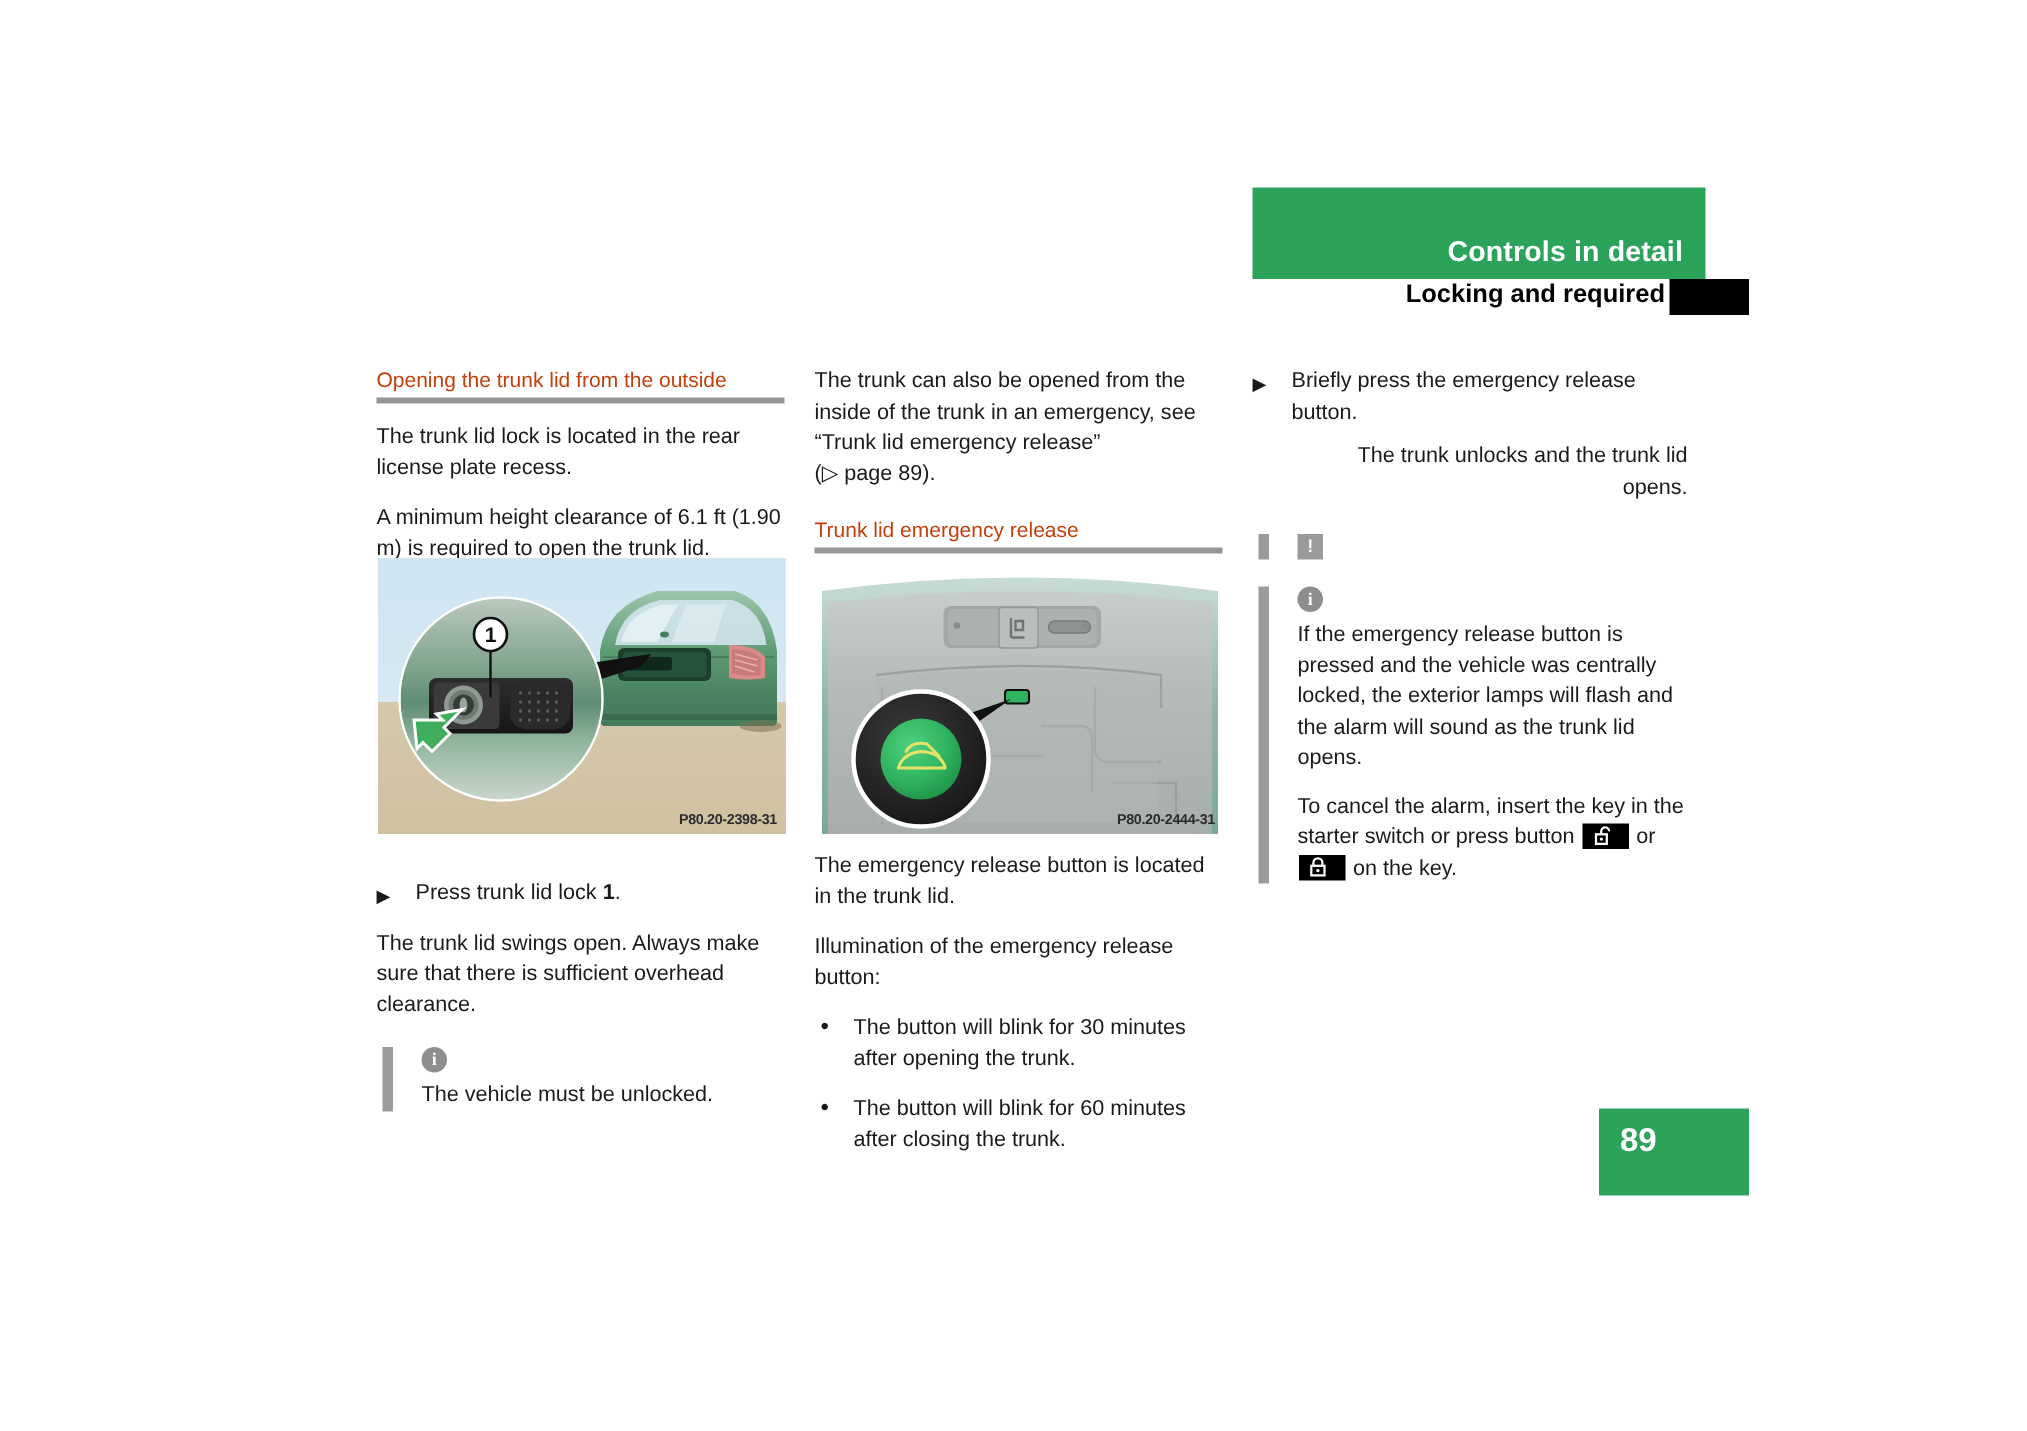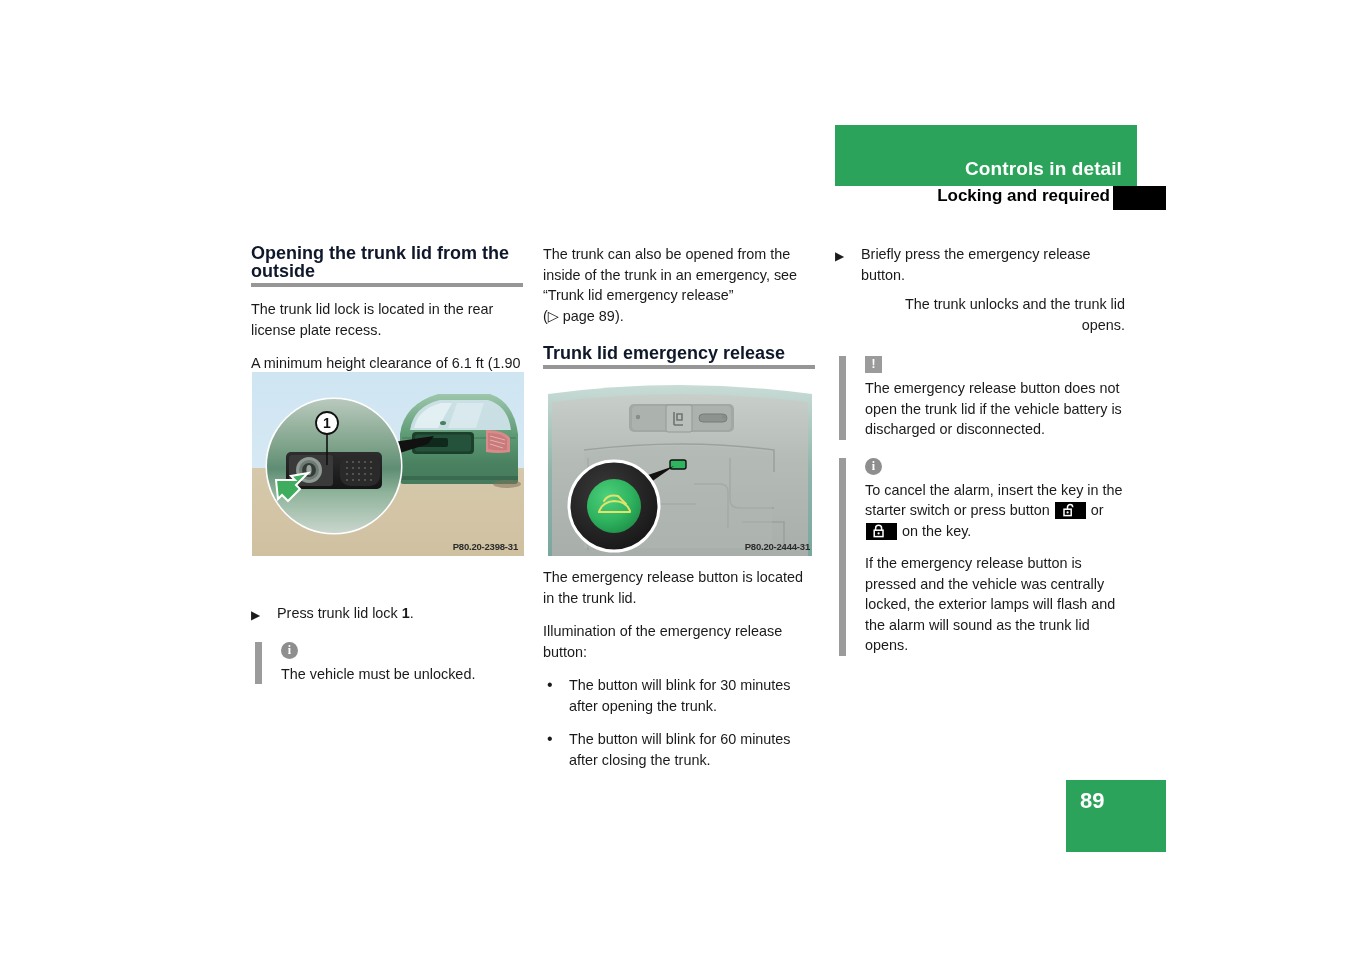--- a/index.html
+++ b/index.html
@@ -62,23 +62,23 @@
     font-size: 14.4px;
     line-height: 20.5px;
     color: #1a1a1a;
   }
   .col-1 { left: 251px; }
   .col-2 { left: 543px; }
   .col-3 { left: 835px; width: 290px; }
 
   
   .sec-head {
-    font-size: 18px;
-    font-weight: bold;
-    color: #0f172a;
+    font-size: 14px;
+    font-weight: normal;
+    color: #c2410c;
     line-height: 18px;
     margin: 0 0 3px 0;
   }
   .rule {
     height: 4px;
     background: #969696;
     margin: 0 0 12px 0;
   }
   .para {
     margin: 0 0 13px 0;
@@ -199,23 +199,23 @@
     left: 544px;
     top: 372px;
     width: 272px;
     height: 184px;
   }
 
   
   .page-num-block {
     position: absolute;
     left: 1066px;
-    top: 780px;
+    top: 739px;
     width: 100px;
-    height: 72px;
+    height: 58px;
     background: #2ba35a;
   }
   .page-num {
     position: absolute;
     left: 14px;
     top: 8px;
     color: #ffffff;
     font-size: 22px;
     font-weight: bold;
   }
@@ -237,20 +237,21 @@
   <p class="para">The trunk lid lock is located in the rear license plate recess.</p>
   <p class="para">A minimum height clearance of 6.1 ft (1.90 m) is required to open the trunk lid.</p>
 
   <div style="height:196px;"></div>
 
   <div class="step">
     <span class="step-arrow">▶</span>
     <span>Press trunk lid lock </span><b>1</b><span>.</span>
   </div>
 
+  <p class="para">The trunk lid swings open. Always make sure that there is sufficient overhead clearance.</p>
 
   <div class="note">
     <span class="note-bar"></span>
     <span class="note-icon-info">i</span>
     <p>The vehicle must be unlocked.</p>
   </div>
 </div>
 
 <div class="col col-2">
 
@@ -279,36 +280,35 @@
 
   <div class="step" style="margin-bottom:9px;">
     <span class="step-arrow">▶</span>
     <span>Briefly press the emergency release button.</span>
   </div>
   <div class="step-sub">The trunk unlocks and the trunk lid opens.</div>
 
   <div class="note">
     <span class="note-bar"></span>
     <span class="note-icon-warn">!</span>
-    <p>The emergency release button does not open the trunk lid if the vehicle battery is discharged or disconnected.</p>
   </div>
 
   <div class="note">
     <span class="note-bar"></span>
     <span class="note-icon-info">i</span>
+    <p>If the emergency release button is pressed and the vehicle was centrally locked, the exterior lamps will flash and the alarm will sound as the trunk lid opens.</p>
     <p><span>To cancel the alarm, insert the key in the starter switch or press button </span><span class="keybtn"><svg width="17" height="15" viewBox="0 0 17 15">
             <path d="M5.5 6.5 V4.2 a2.6 2.6 0 0 1 5.2 0" fill="none" stroke="#fff" stroke-width="1.5"></path>
             <rect x="2" y="6.2" width="7.2" height="6.4" fill="none" stroke="#fff" stroke-width="1.5"></rect>
             <circle cx="5.6" cy="9.4" r="1.1" fill="#fff"></circle>
           </svg></span><span> or </span><span class="keybtn"><svg width="17" height="15" viewBox="0 0 17 15">
             <path d="M2.6 6.4 V4.2 a3 3 0 0 1 6 0 V6.4" fill="none" stroke="#fff" stroke-width="1.5"></path>
             <rect x="1.2" y="6.2" width="8.8" height="6.4" fill="none" stroke="#fff" stroke-width="1.5"></rect>
             <circle cx="5.6" cy="9.4" r="1.1" fill="#fff"></circle>
           </svg></span><span> on the key.</span></p>
-    <p>If the emergency release button is pressed and the vehicle was centrally locked, the exterior lamps will flash and the alarm will sound as the trunk lid opens.</p>
   </div>
 </div>
 
 <div class="figure" id="fig-trunk-lock">
   <svg width="272" height="184" viewBox="0 0 272 184">
     <defs>
       <linearGradient id="sky" x1="0" y1="0" x2="0" y2="1">
         <stop offset="0" stop-color="#cfe5f2"></stop>
         <stop offset="1" stop-color="#dcecf6"></stop>
       </linearGradient>

